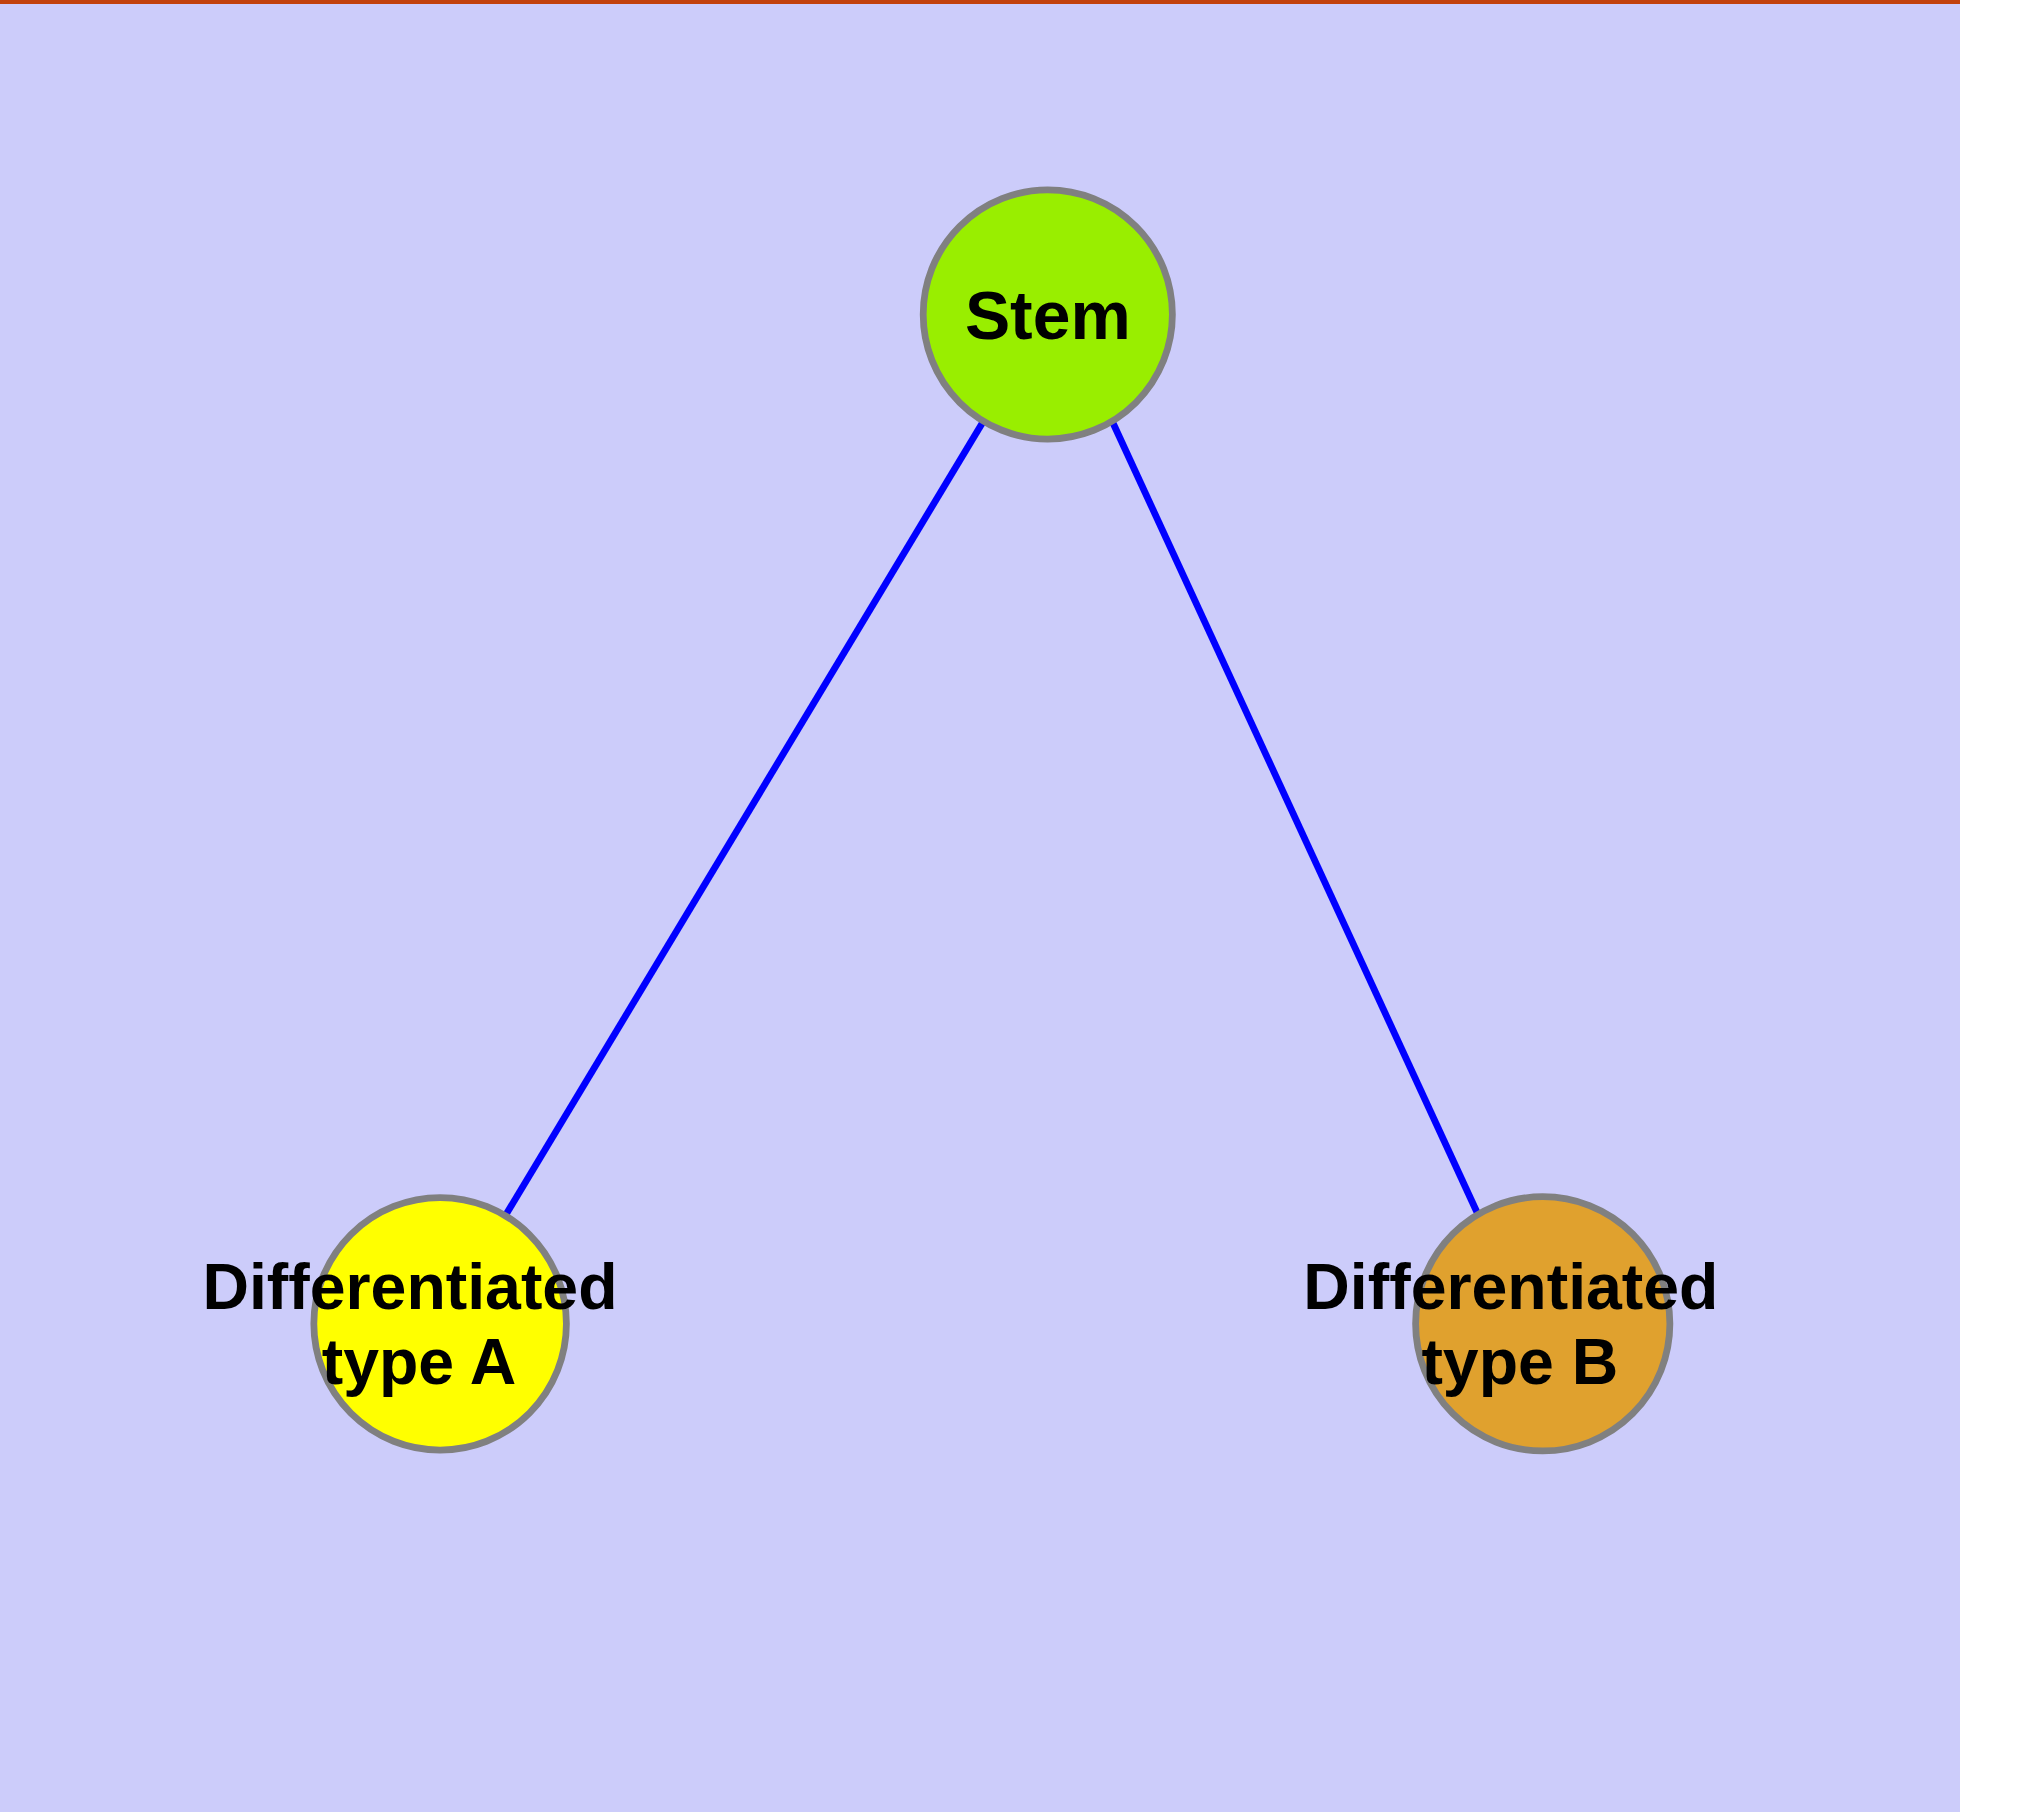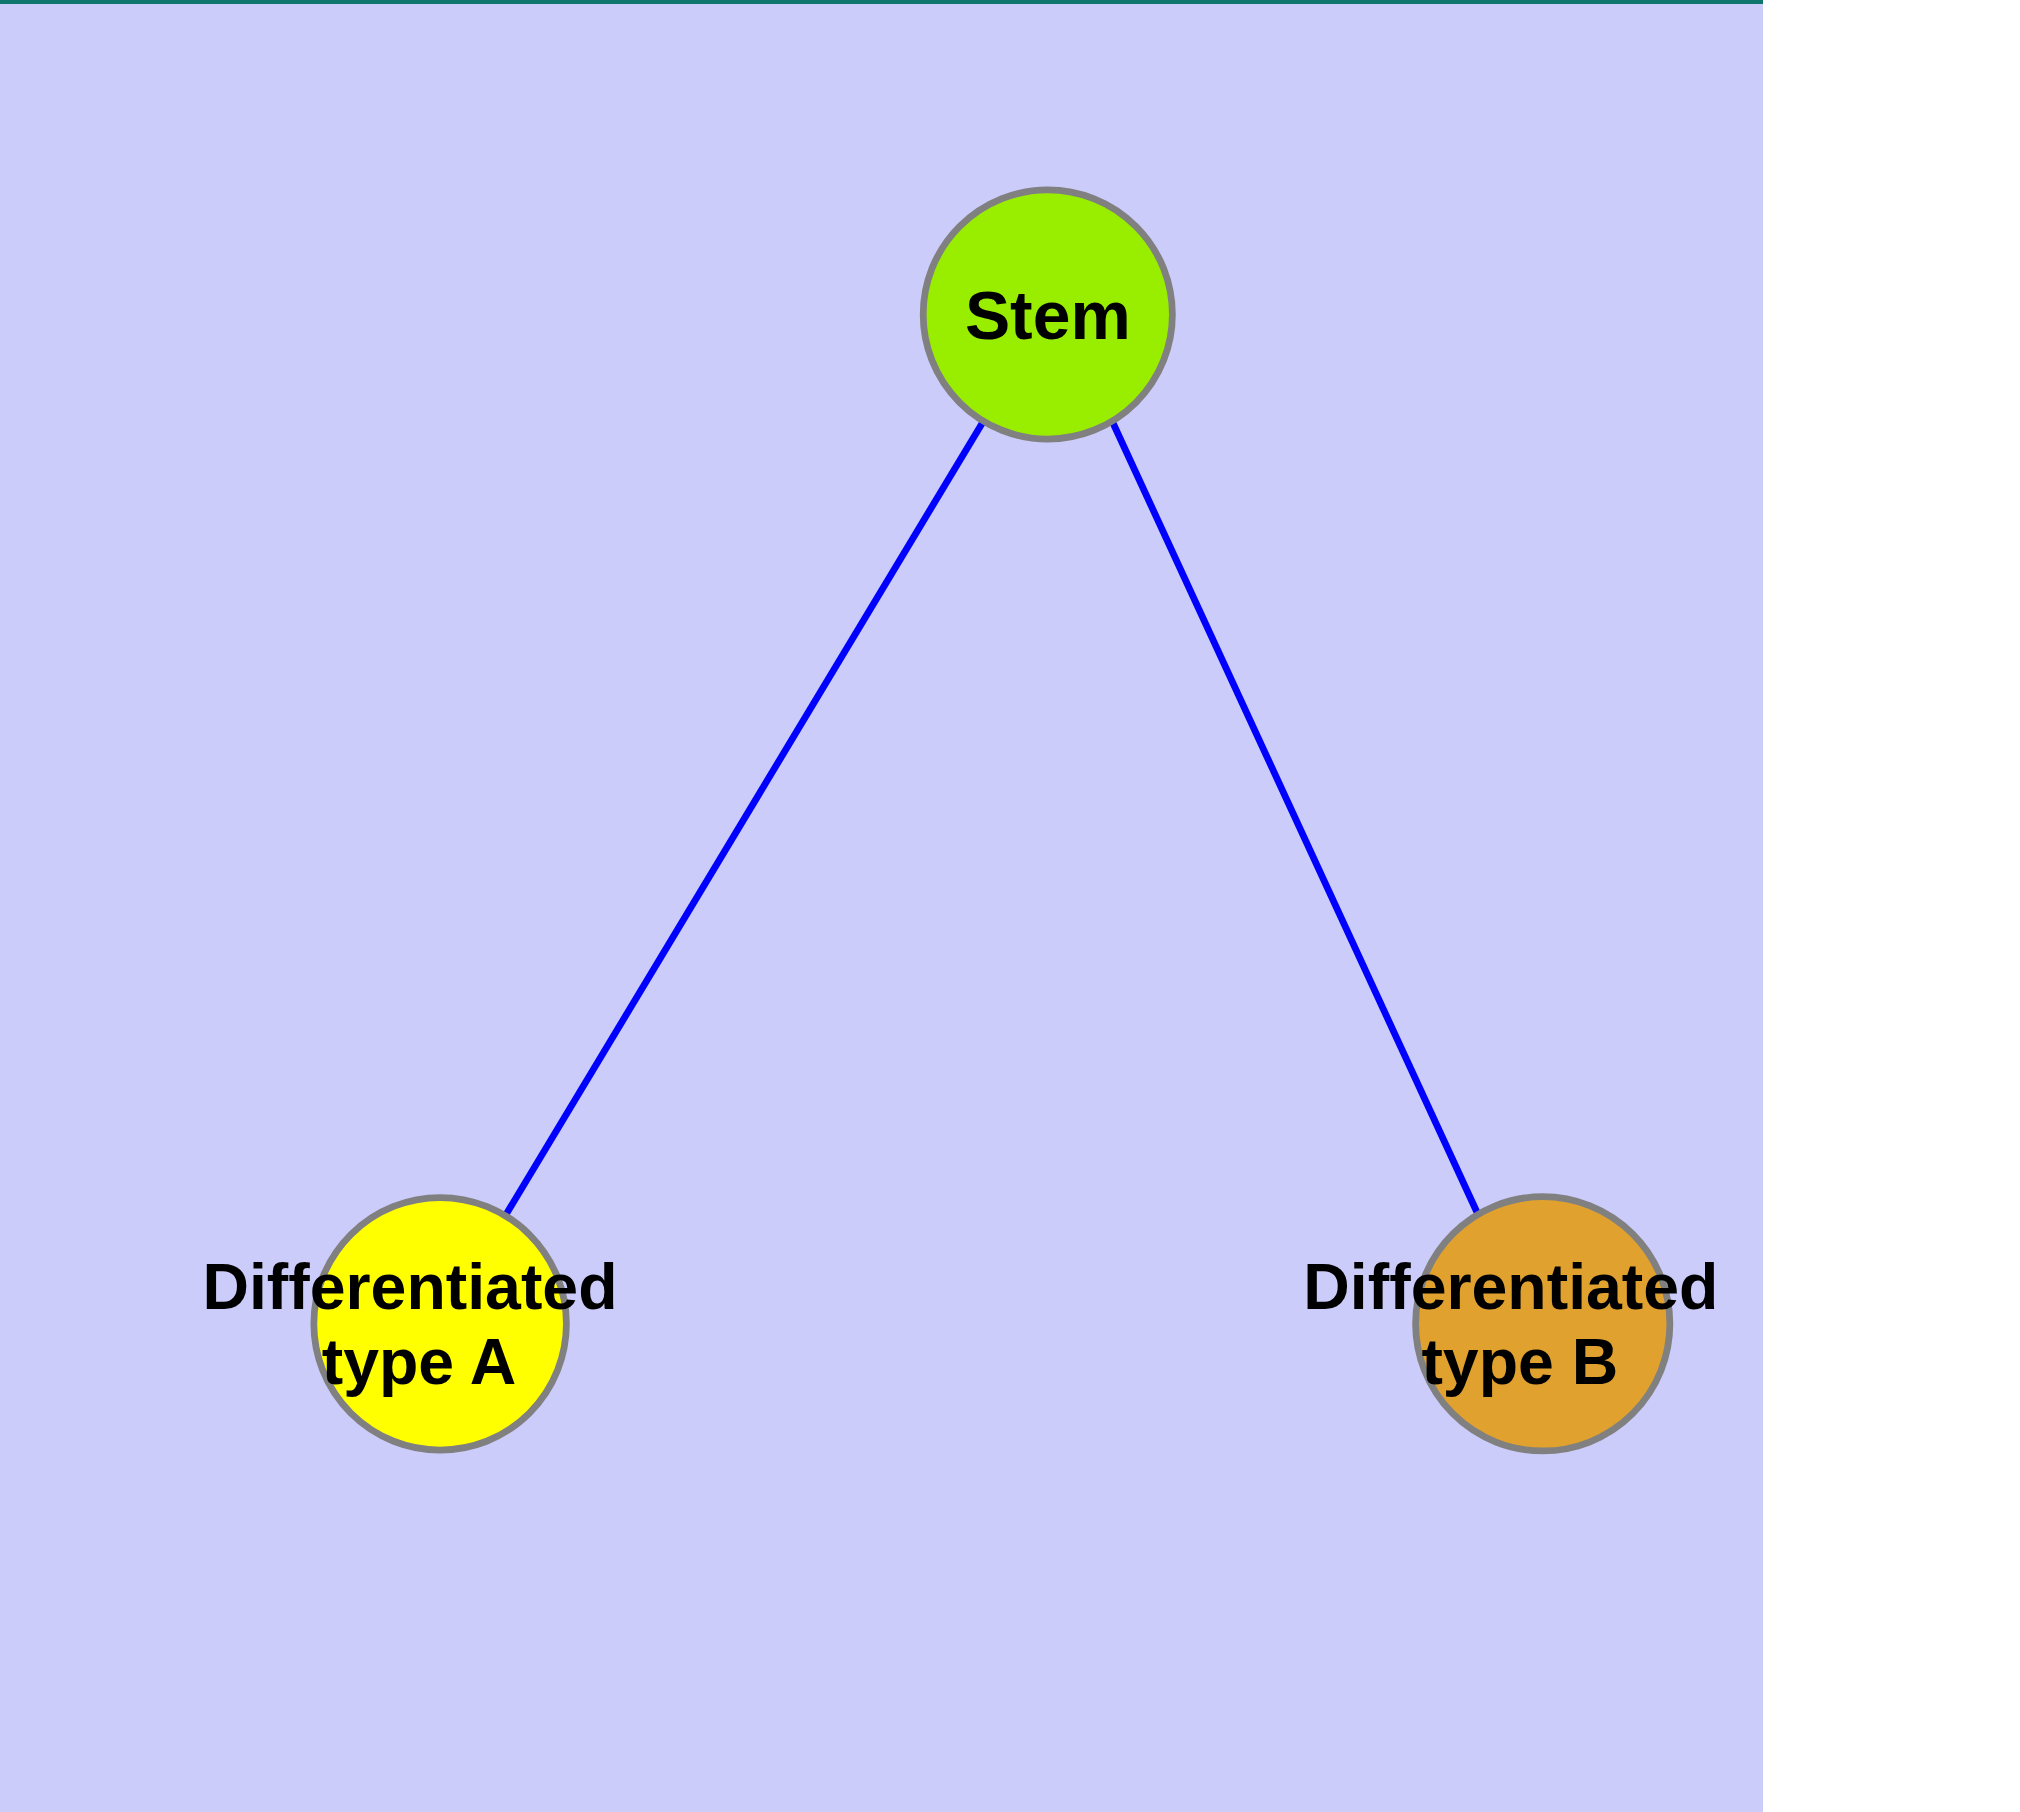--- a/index.html
+++ b/index.html
@@ -2,24 +2,24 @@
 <html style="font-size:13.6px"><head>
 <meta charset="utf-8">
 <style>
   html, body {
     margin: 0;
     padding: 0;
     background: #ffffff;
   }
   #canvas {
     position: relative;
-    width: 1763px;
+    width: 1960px;
     height: 1812px;
     overflow: hidden;
-    background: #0f766e;
+    background: #c2410c;
     text-align: center;
   }
   .graph-bg {
     position: absolute;
     left: 0;
     top: 4.2px;
     width: 2021px;
     height: 1808px;
     background: #ccccfa;
   }

